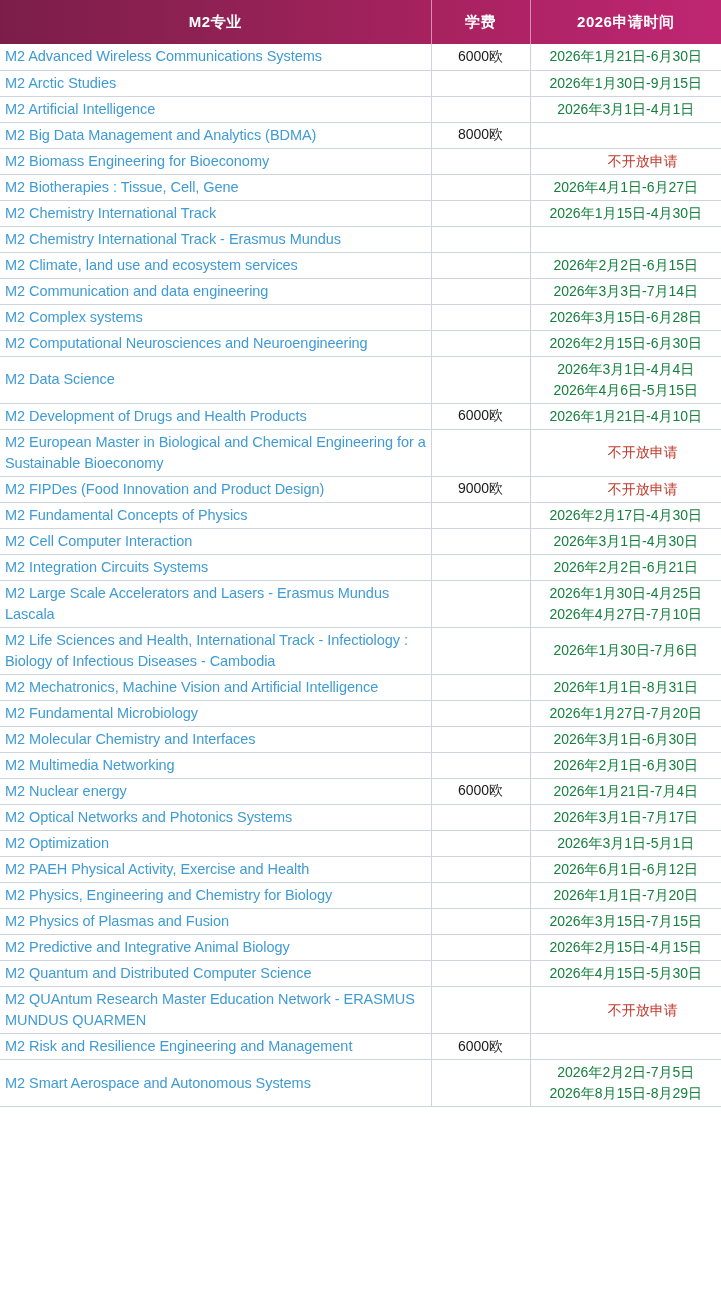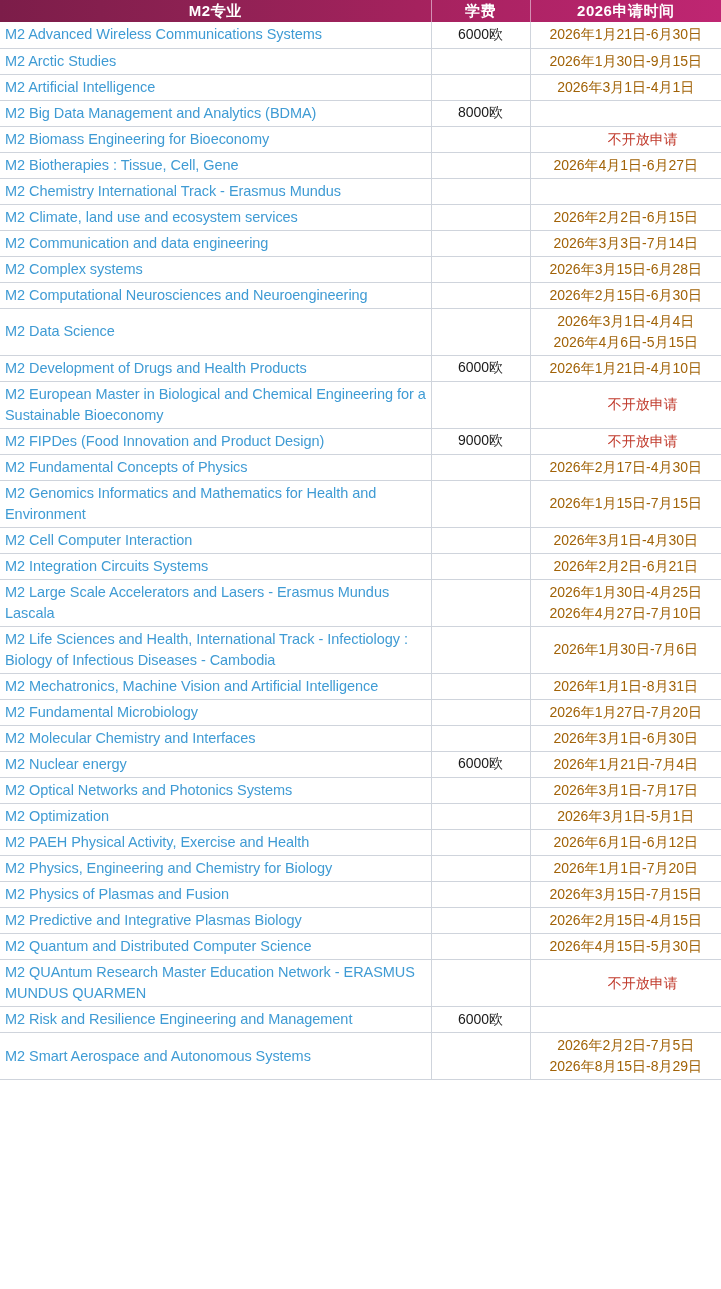--- a/index.html
+++ b/index.html
@@ -23,21 +23,21 @@
 
   
   thead tr {
     background: linear-gradient(to right, #7c1d49 0%, #8e2153 28%, #a5225e 58%, #b4246a 82%, #bf2672 100%);
   }
   thead th {
     color: #ffffff;
     font-size: 15px;
     font-weight: bold;
     text-align: center;
-    height: 22px;
+    height: 44px;
     padding: 0 4px;
     letter-spacing: 0.5px;
     border-right: 1px solid #d48fb3;
     box-sizing: border-box;
   }
   thead th:last-child { border-right: none; }
 
   
   tbody td {
     border-bottom: 1px solid #cfd4dc;
@@ -57,21 +57,21 @@
     letter-spacing: -0.05px;
     margin-top: 12px;
   }
   td.fee {
     color: #1a1a1a;
     font-size: 14px;
     text-align: center;
     padding: 2px 2px;
   }
   td.period {
-    color: #a16207;
+    color: #15803d;
     font-size: 14px;
     text-align: center;
     padding: 2px 2px;
     line-height: 1.5;
   }
   td.period.closed {
     color: #c0392b;
     padding-left: 36px;
   }
   td.period .line { display: block; white-space: nowrap; }
@@ -132,20 +132,27 @@
           </td>
         </tr>
         <tr class="h1">
           <td class="major">M2 Biotherapies : Tissue, Cell, Gene</td>
           <td class="fee"></td>
           <td class="period">
             <span class="line">2026年4月1日-6月27日</span>
           </td>
         </tr>
         <tr class="h1">
+          <td class="major">M2 Chemistry International Track</td>
+          <td class="fee"></td>
+          <td class="period">
+            <span class="line">2026年1月15日-4月30日</span>
+          </td>
+        </tr>
+        <tr class="h1">
           <td class="major">M2 Chemistry International Track - Erasmus Mundus</td>
           <td class="fee"></td>
           <td class="period"></td>
         </tr>
         <tr class="h1">
           <td class="major">M2 Climate, land use and ecosystem services</td>
           <td class="fee"></td>
           <td class="period">
             <span class="line">2026年2月2日-6月15日</span>
           </td>
@@ -200,27 +207,20 @@
             <span class="line">不开放申请</span>
           </td>
         </tr>
         <tr class="h1">
           <td class="major">M2 Fundamental Concepts of Physics</td>
           <td class="fee"></td>
           <td class="period">
             <span class="line">2026年2月17日-4月30日</span>
           </td>
         </tr>
-        <tr class="h2">
-          <td class="major">M2 Genomics Informatics and Mathematics for Health and Environment</td>
-          <td class="fee"></td>
-          <td class="period">
-            <span class="line">2026年1月15日-7月15日</span>
-          </td>
-        </tr>
         <tr class="h1">
           <td class="major">M2 Cell Computer Interaction</td>
           <td class="fee"></td>
           <td class="period">
             <span class="line">2026年3月1日-4月30日</span>
           </td>
         </tr>
         <tr class="h1">
           <td class="major">M2 Integration Circuits Systems</td>
           <td class="fee"></td>
@@ -258,20 +258,27 @@
           </td>
         </tr>
         <tr class="h1">
           <td class="major">M2 Molecular Chemistry and Interfaces</td>
           <td class="fee"></td>
           <td class="period">
             <span class="line">2026年3月1日-6月30日</span>
           </td>
         </tr>
         <tr class="h1">
+          <td class="major">M2 Multimedia Networking</td>
+          <td class="fee"></td>
+          <td class="period">
+            <span class="line">2026年2月1日-6月30日</span>
+          </td>
+        </tr>
+        <tr class="h1">
           <td class="major">M2 Nuclear energy</td>
           <td class="fee">6000欧</td>
           <td class="period">
             <span class="line">2026年1月21日-7月4日</span>
           </td>
         </tr>
         <tr class="h1">
           <td class="major">M2 Optical Networks and Photonics Systems</td>
           <td class="fee"></td>
           <td class="period">
@@ -300,21 +307,21 @@
           </td>
         </tr>
         <tr class="h1">
           <td class="major">M2 Physics of Plasmas and Fusion</td>
           <td class="fee"></td>
           <td class="period">
             <span class="line">2026年3月15日-7月15日</span>
           </td>
         </tr>
         <tr class="h1">
-          <td class="major">M2 Predictive and Integrative Plasmas Biology</td>
+          <td class="major">M2 Predictive and Integrative Animal Biology</td>
           <td class="fee"></td>
           <td class="period">
             <span class="line">2026年2月15日-4月15日</span>
           </td>
         </tr>
         <tr class="h1">
           <td class="major">M2 Quantum and Distributed Computer Science</td>
           <td class="fee"></td>
           <td class="period">
             <span class="line">2026年4月15日-5月30日</span>

